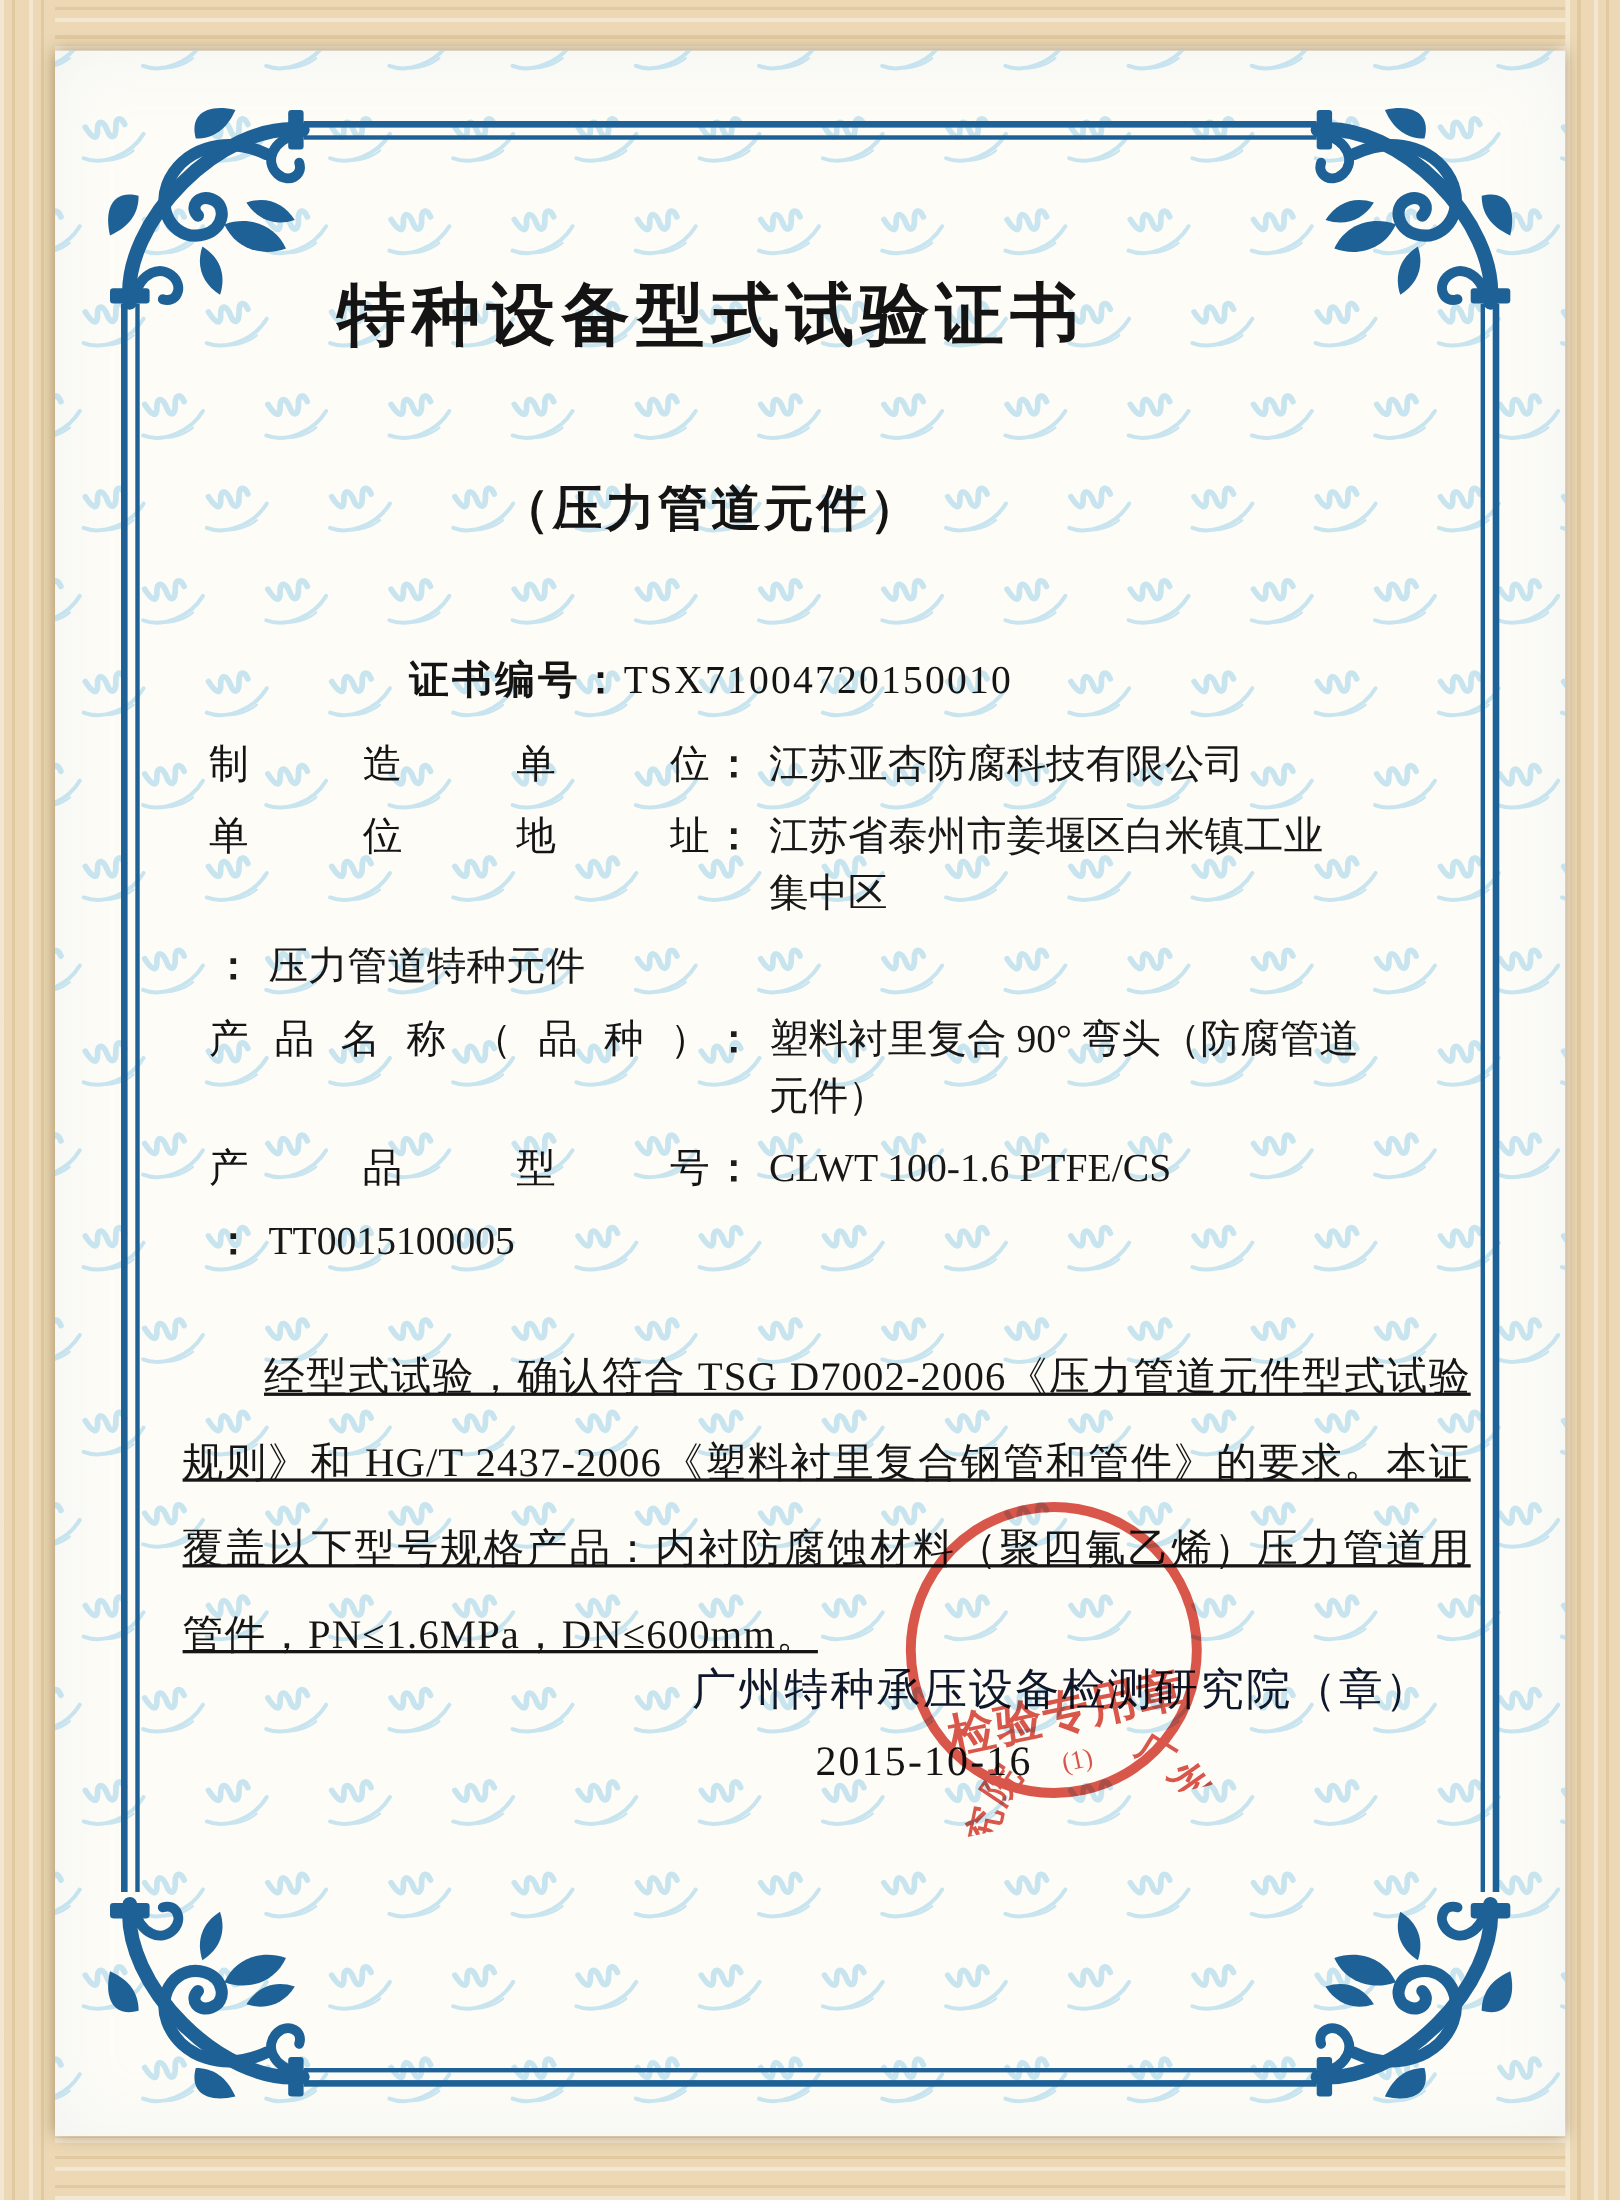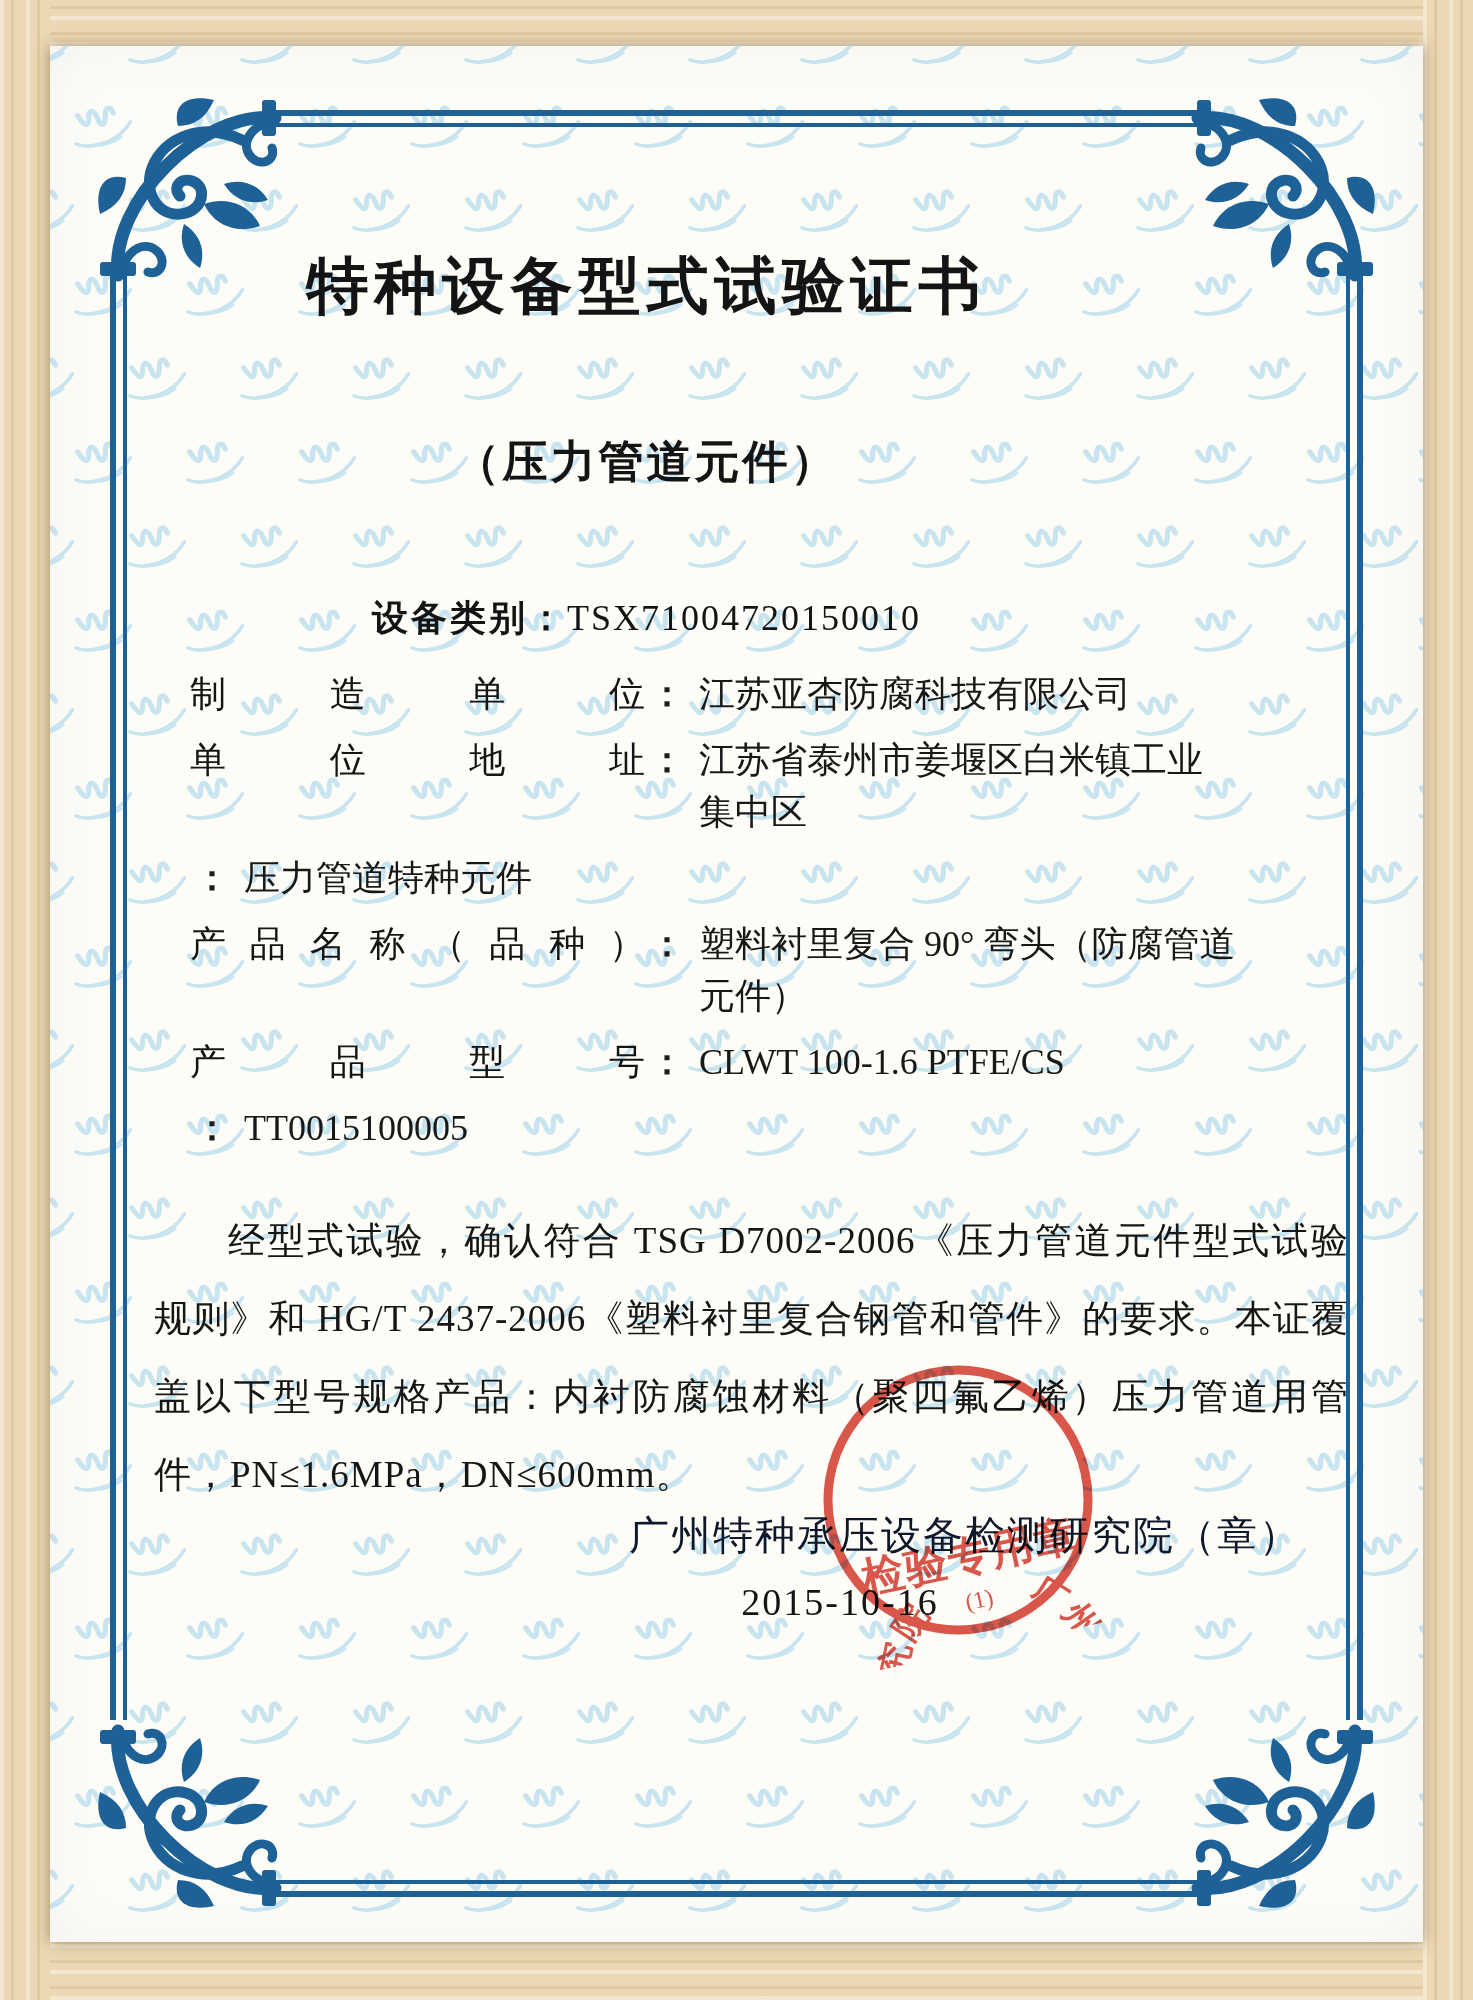--- a/index.html
+++ b/index.html
@@ -60,23 +60,23 @@
     font-size:36px;color:#141414;
   }
   .certno .lab{font-weight:bold;letter-spacing:3px;}
   .certno .val{letter-spacing:2px;}
   .fields{position:absolute;top:622px;left:140px;right:78px;}
   .frow{display:flex;align-items:flex-start;margin-bottom:14px;font-size:36px;line-height:52px;}
   .flabel{width:455px;flex:0 0 455px;font-weight:normal;text-align:justify;text-align-last:justify;color:#141414;}
   .fcolon{font-weight:bold;padding:0 14px 0 4px;}
   .fvalue{flex:1;white-space:pre-wrap;color:#181818;}
   .bodypar{
-    position:absolute;top:1152px;left:100px;right:70px;margin:4px;
+    position:absolute;top:1152px;left:100px;right:70px;margin:16px;
     font-size:37px;line-height:78px;text-align:justify;text-indent:2em;
-    letter-spacing:1px;color:#161616;
+    letter-spacing:1px;color:#161616;text-decoration:underline;
   }
   .issuer{
     position:absolute;top:1462px;left:200px;right:122px;
     text-align:right;font-size:40px;letter-spacing:2px;color:#0f172a;
   }
   .issue-date{
     position:absolute;top:1534px;left:600px;width:380px;
     text-align:center;font-size:38px;letter-spacing:2px;color:#141414;
   }
   .stamp{
@@ -1077,21 +1077,21 @@
         <use href="#corner-flourish"></use>
       </svg>
     <svg class="ornament orn-br" viewBox="0 0 190 190">
         <use href="#corner-flourish"></use>
       </svg>
 
     <h1 class="title">特种设备型式试验证书</h1>
     <div class="subtitle">（压力管道元件）</div>
 
     <div class="certno">
-      <span class="lab">设备类别</span><span class="lab">：</span><span class="val">TSX71004720150010</span>
+      <span class="lab">证书编号</span><span class="lab">：</span><span class="val">TSX71004720150010</span>
     </div>
 
     <div class="fields">
       <div class="frow">
         <span class="flabel">制造单位</span>
           <span class="fcolon">：</span>
           <span class="fvalue">江苏亚杏防腐科技有限公司</span>
       </div>
       <div class="frow">
         <span class="flabel">单位地址</span>

